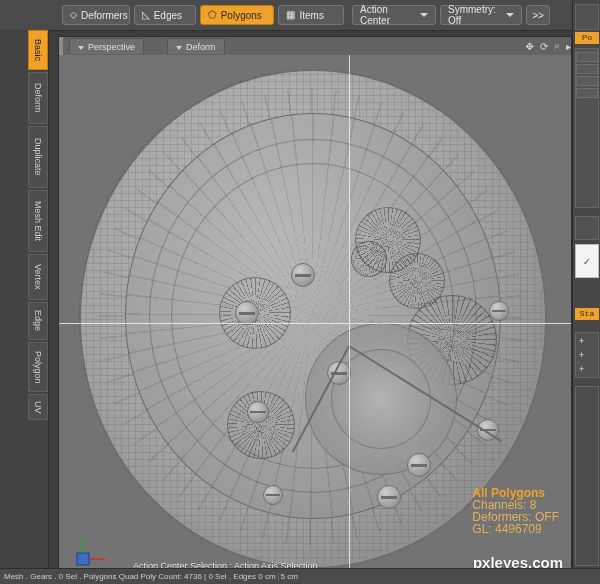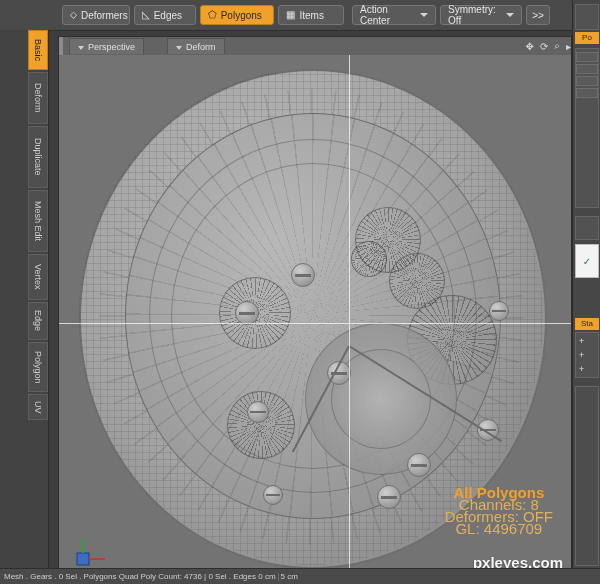--- a/index.html
+++ b/index.html
@@ -56,21 +56,21 @@
   .gear{position:absolute;border-radius:50%;border:1px solid rgba(60,60,60,.5);
         background:radial-gradient(circle,#b4b4b4 0%,#9d9d9d 60%,#8a8a8a 100%);
         background-image:repeating-conic-gradient(from 0deg,rgba(55,55,55,.45) 0deg 1.6deg,transparent 1.6deg 8deg);}
   .screw{position:absolute;border-radius:50%;background:radial-gradient(circle at 35% 30%,#cfcfcf,#9a9a9a 70%,#7d7d7d 100%);
          border:1px solid #6f6f6f;}
   .screw:after{content:"";position:absolute;left:12%;top:47%;width:76%;height:10%;background:#6c6c6c;}
   .hand{position:absolute;background:#6a6a6a;transform-origin:0 50%;height:2px;}
 
   .vpstatus{position:absolute;left:74px;bottom:6px;font-size:9px;color:#efefef;text-shadow:0 1px 1px #333;}
   .axisgizmo{position:absolute;left:12px;bottom:6px;width:40px;height:40px;}
-  .stats{position:absolute;right:18px;bottom:42px;text-align:center;font-size:15px;color:#e2b25a;line-height:12px;}
+  .stats{position:absolute;right:12px;bottom:42px;text-align:left;font-size:12px;color:#e2b25a;line-height:12px;}
   .stats .hdr{color:#f0a12a;font-weight:bold;}
   .watermark{position:absolute;right:8px;bottom:6px;font-size:15px;font-weight:bold;color:#ffffff;opacity:.95;
              text-shadow:0 1px 2px rgba(0,0,0,.6);}
 
   
   .rpanel{position:absolute;left:572px;top:0;width:28px;height:584px;background:#474747;border-left:1px solid #2b2b2b;}
   .rbox{position:absolute;left:2px;width:24px;background:#525252;border:1px solid #666;box-sizing:border-box;}
   .rhdr{position:absolute;left:2px;width:24px;height:12px;background:#f0a12a;color:#2b2b2b;font-size:8px;
         line-height:12px;text-align:center;overflow:hidden;box-sizing:border-box;}
   .rrow{position:absolute;left:3px;width:22px;height:10px;background:#5b5b5b;border:1px solid #6d6d6d;box-sizing:border-box;}
@@ -237,20 +237,21 @@
 
       <div class="crosshair-h" style="top:268px;"></div>
       <div class="crosshair-v" style="left:290px;"></div>
 
       <svg class="axisgizmo" viewBox="0 0 40 40">
         <rect x="6" y="22" width="12" height="12" fill="#3c6cc4" stroke="#1d3f82"></rect>
         <line x1="12" y1="22" x2="12" y2="8" stroke="#2f9e3f" stroke-width="2"></line>
         <line x1="18" y1="28" x2="34" y2="28" stroke="#c03a3a" stroke-width="2"></line>
       </svg>
 
+      <div class="vpstatus">Action Center Selection : Action Axis Selection</div>
 
       <div class="stats">
         <div class="hdr">All Polygons</div>
         <div>Channels: 8</div>
         <div>Deformers: OFF</div>
         <div>GL: 4496709</div>
       </div>
 
       <div class="watermark">pxleyes.com</div>
     </div>
@@ -259,21 +260,21 @@
   <div class="rpanel">
     <div class="rbox" style="top:4px;height:26px;"></div>
     <div class="rhdr" style="top:32px;">Po</div>
     <div class="rbox" style="top:48px;height:160px;"></div>
     <div class="rrow" style="top:52px;"></div>
     <div class="rrow" style="top:64px;"></div>
     <div class="rrow" style="top:76px;"></div>
     <div class="rrow" style="top:88px;"></div>
     <div class="rbox" style="top:216px;height:24px;"></div>
     <div class="rbox" style="top:244px;height:34px;background:#f3f3f3;border-color:#bbb;color:#2a7a2a;font-size:10px;text-align:center;line-height:34px;">✓</div>
-    <div class="rhdr" style="top:318px;">Sta</div>
+    <div class="rhdr" style="top:308px;font-family:Liberation Mono, monospace;">Sta</div>
     <div class="rbox" style="top:332px;height:46px;"></div>
     <div style="position:absolute;left:6px;top:336px;color:#e0e0e0;font-size:9px;">+</div>
     <div style="position:absolute;left:6px;top:350px;color:#e0e0e0;font-size:9px;">+</div>
     <div style="position:absolute;left:6px;top:364px;color:#e0e0e0;font-size:9px;">+</div>
     <div class="rbox" style="top:386px;height:180px;background:#4d4d4d;"></div>
   </div>
 
   <div class="bottom">
     <span>Mesh . Gears . 0 Sel . Polygons Quad Poly Count: 4736 | 0 Sel . Edges 0 cm</span>
     <span class="divider"></span>

